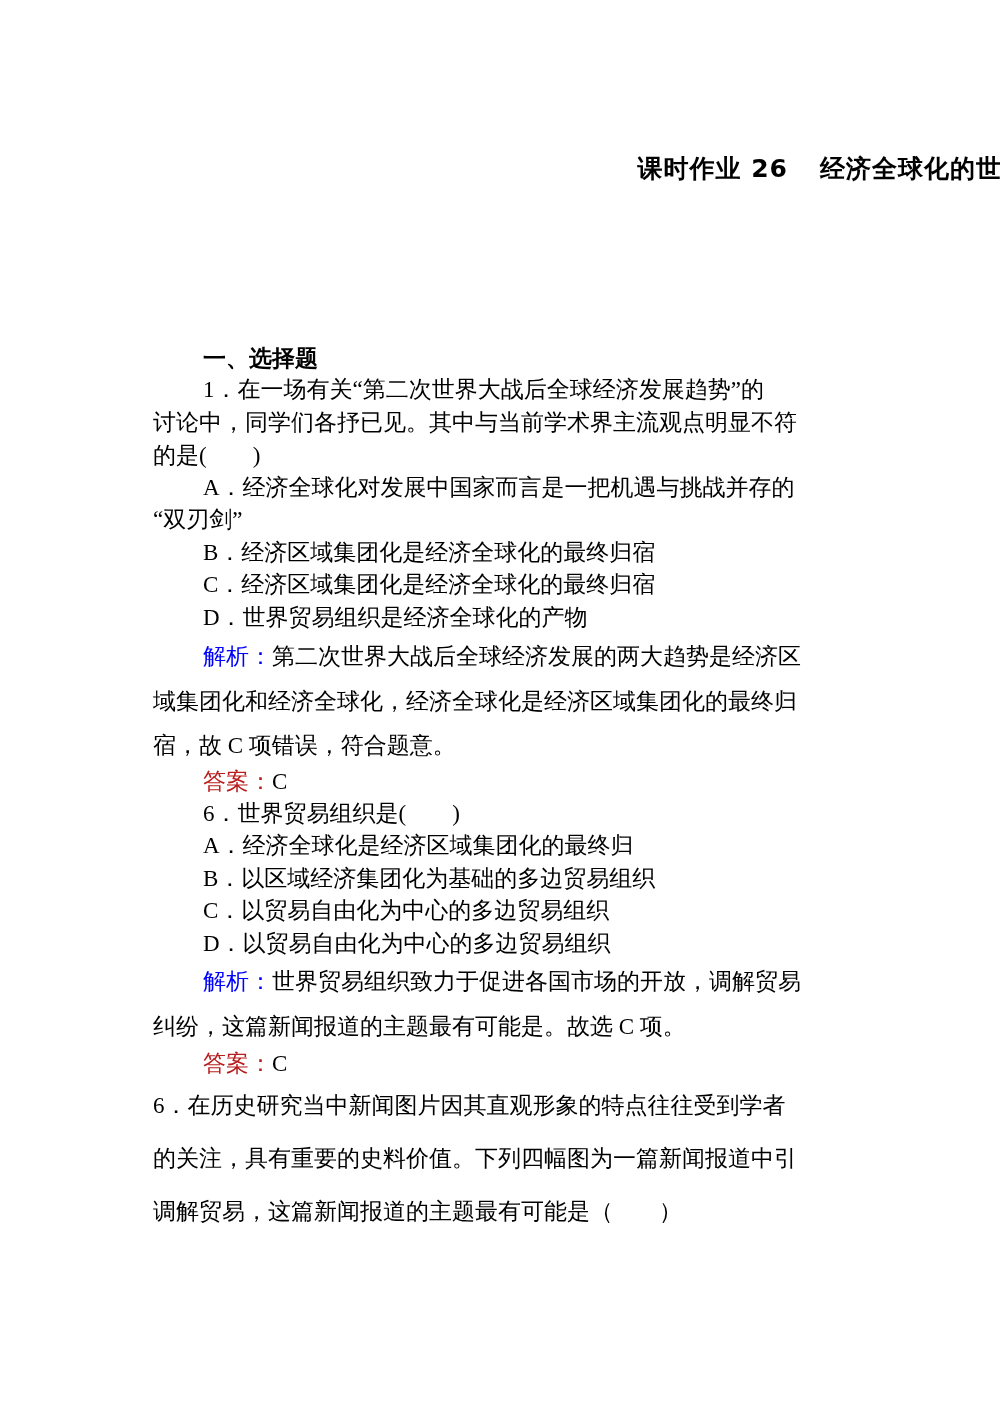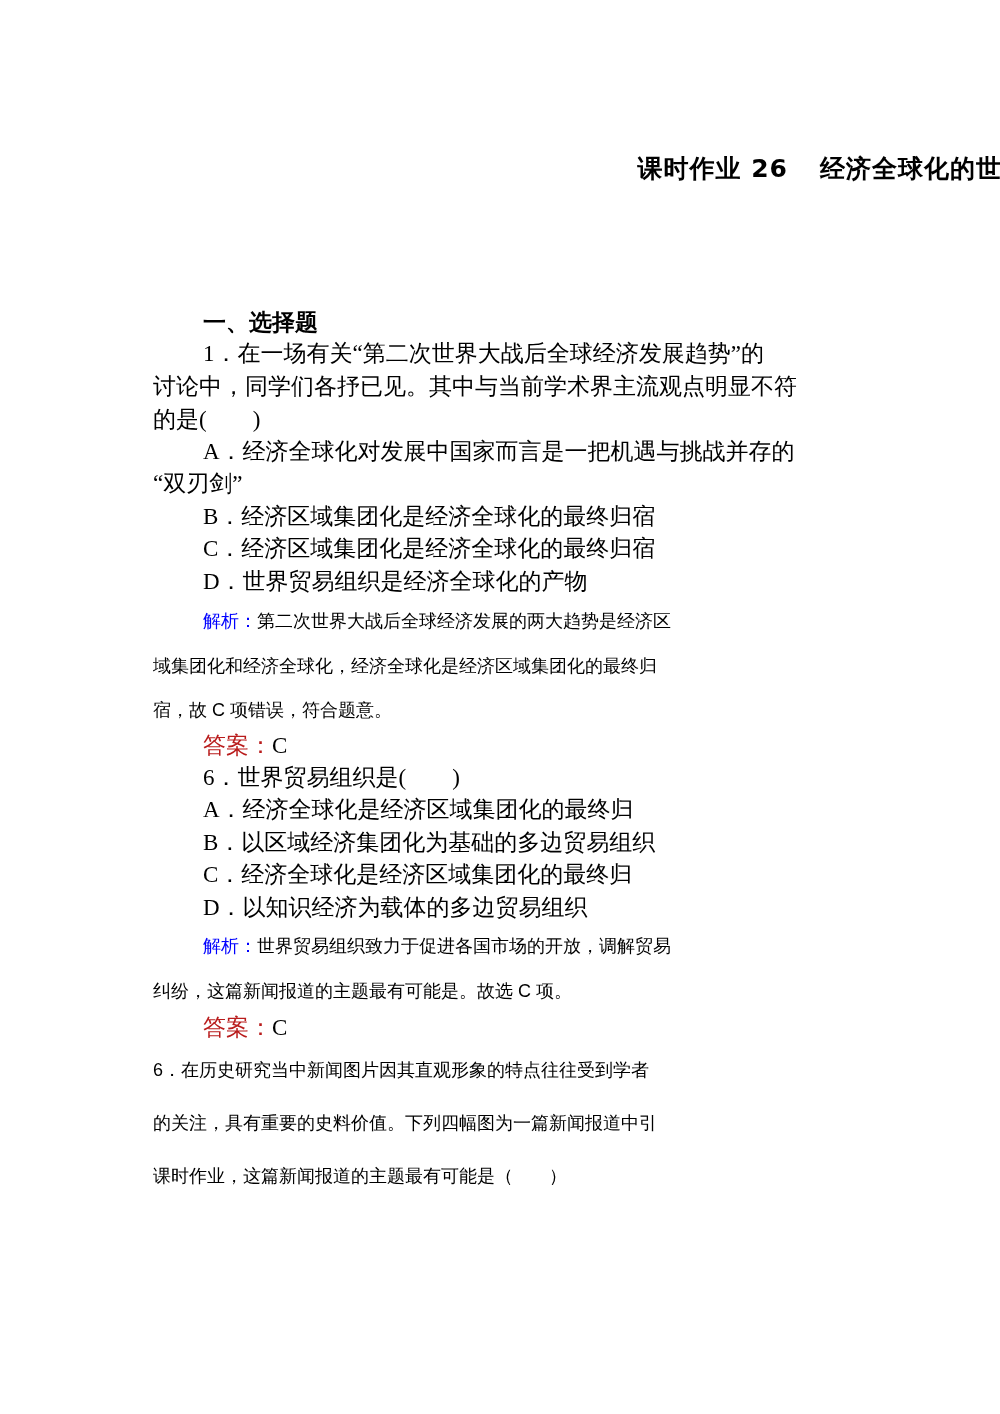--- a/index.html
+++ b/index.html
@@ -12,27 +12,28 @@
       position: absolute; left: 0; width: 1000px; top: 152px;
       text-align: right; font-size: 25px; font-weight: bold;
       font-family: "DejaVu Sans", "Liberation Sans", sans-serif;
       letter-spacing: 1px;
       margin-left: 28px;
     }
     .title .gap { display: inline-block; width: 32px; }
     .line {
       position: absolute; font-size: 23px; white-space: nowrap;
       line-height: 32px;
+      margin-top: 36px;
     }
     .serif { font-family: "Liberation Serif", "DejaVu Serif", serif; }
     .sans { font-family: "DejaVu Sans", "Liberation Sans", sans-serif; }
     .heading { font-weight: bold; font-family: "DejaVu Sans", "Liberation Sans", sans-serif; font-size: 23px; }
     .blue { color: #0000ff; }
     .red { color: #b91c1c; }
-    .expl { font-family: Liberation Sans, sans-serif; font-size: 18px; }
+    .expl { font-family: Liberation Serif, serif; font-size: 23px; }
   </style>
 </head>
 <body>
 
 <div class="title">
   <span>课时作业 26</span><span class="gap"></span><span>经济全球化的世界</span>
 </div>
 
 <div class="line heading" style="left:203px; top:306px;">一、选择题</div>
 
@@ -53,29 +54,29 @@
   <div class="line expl" style="left:153px; top:694px;text-align:right;">宿，故 C 项错误，符合题意。</div>
   <div class="line" style="left:203px; top:729px;">
     <span class="red sans">答案：</span><span class="serif">C</span>
   </div>
 </div>
 
 <div>
   <div class="line serif" style="left:203px; top:762px;">6．世界贸易组织是(　　)</div>
   <div class="line serif" style="left:203px; top:794px;">A．经济全球化是经济区域集团化的最终归</div>
   <div class="line serif" style="left:203px; top:827px;">B．以区域经济集团化为基础的多边贸易组织</div>
-  <div class="line serif" style="left:203px; top:859px;">C．经济全球化是经济区域集团化的最终归</div>
-  <div class="line serif" style="left:203px; top:892px;">D．以知识经济为载体的多边贸易组织</div>
+  <div class="line serif" style="left:203px; top:859px;">C．以贸易自由化为中心的多边贸易组织</div>
+  <div class="line serif" style="left:203px; top:892px;">D．以贸易自由化为中心的多边贸易组织</div>
 
   <div class="line expl" style="left:203px; top:930px;">
     <span class="blue">解析：</span><span>世界贸易组织致力于促进各国市场的开放，调解贸易</span>
   </div>
   <div class="line expl" style="left:153px; top:975px;">纠纷，这篇新闻报道的主题最有可能是。故选 C 项。</div>
   <div class="line" style="left:203px; top:1011px;">
     <span class="red sans">答案：</span><span class="serif">C</span>
   </div>
 </div>
 
 <div>
   <div class="line expl" style="left:153px; top:1054px;">6．在历史研究当中新闻图片因其直观形象的特点往往受到学者</div>
   <div class="line expl" style="left:153px; top:1107px;">的关注，具有重要的史料价值。下列四幅图为一篇新闻报道中引</div>
-  <div class="line expl" style="left:153px; top:1160px;">课时作业，这篇新闻报道的主题最有可能是（　　）</div>
+  <div class="line expl" style="left:153px; top:1160px;">调解贸易，这篇新闻报道的主题最有可能是（　　）</div>
 </div>
 
 </body></html>

